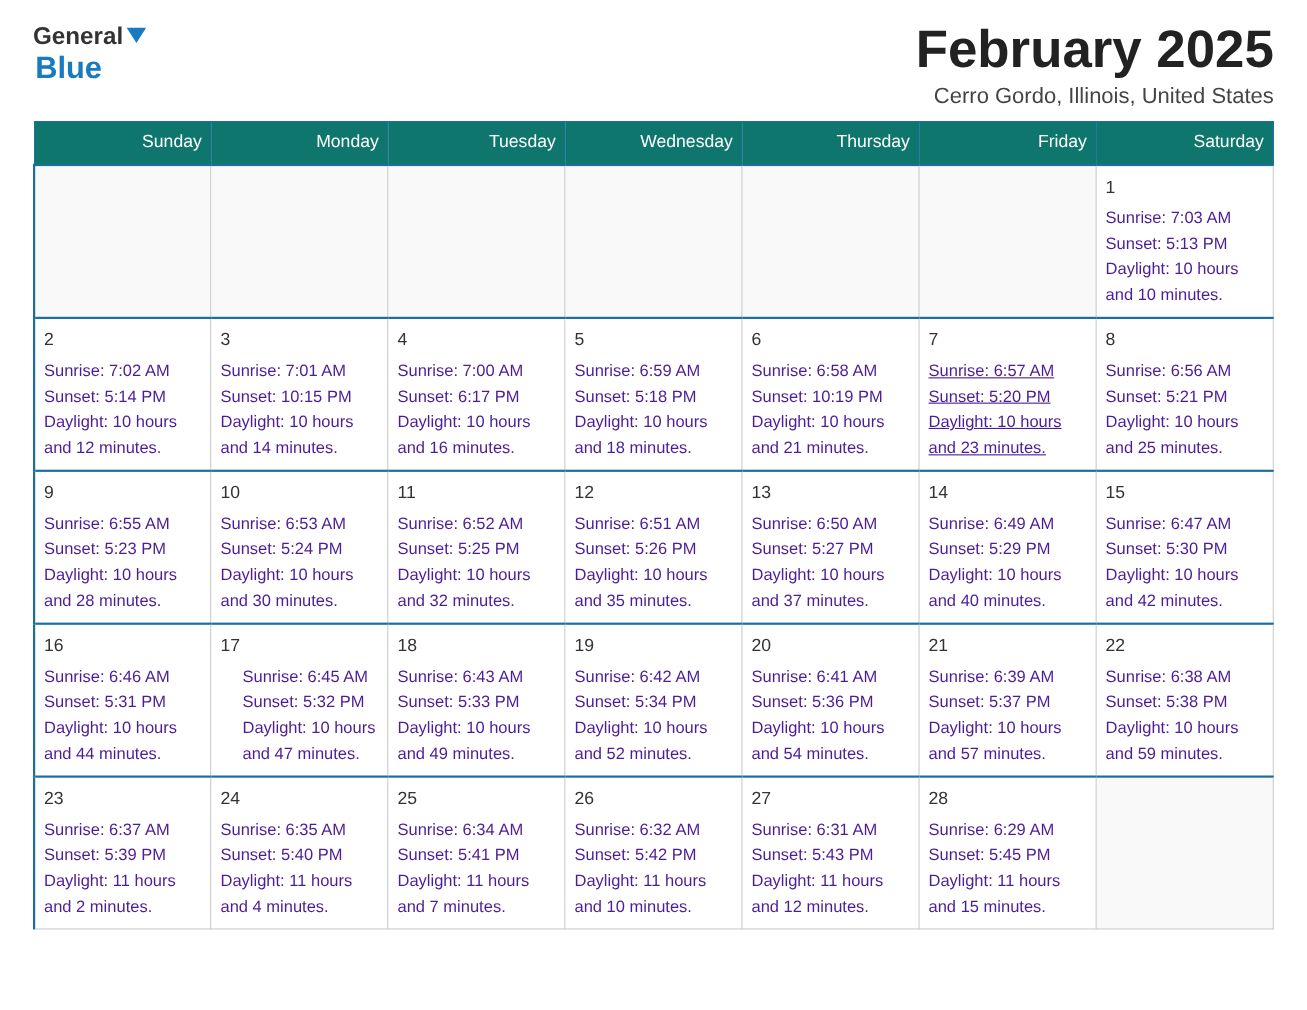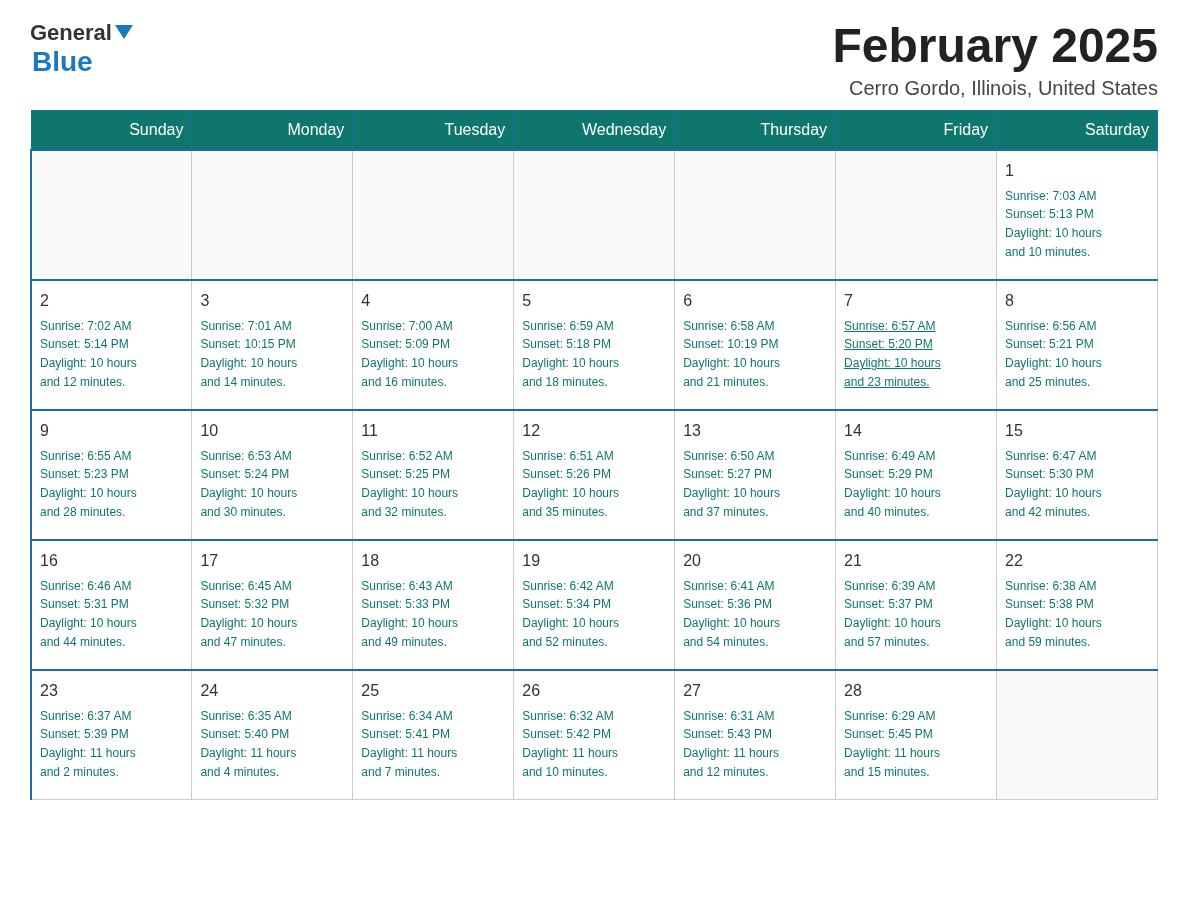--- a/index.html
+++ b/index.html
@@ -66,22 +66,22 @@
     .calendar td.empty {
       background: #f9f9f9;
     }
     .day-number {
       font-size: 16px;
       font-weight: normal;
       display: block;
       margin-bottom: 4px;
     }
     .day-info {
-      font-size: 12px;
-      color: #0f766e;
+      font-size: 15px;
+      color: #4c1d95;
       line-height: 1.55;
     }
     .calendar tr td:first-child {
       border-left: 2px solid #1a6fa0;
     }
     .calendar tbody tr:first-child td {
       border-top: 2px solid #1a6fa0;
     }
     .calendar tbody tr + tr td {
       border-top: 2px solid #1a6fa0;
@@ -149,21 +149,21 @@
         <td>
           <span class="day-number">3</span>
           <div class="day-info" style="white-space: pre-line;">Sunrise: 7:01 AM
 Sunset: 10:15 PM
 Daylight: 10 hours
 and 14 minutes.</div>
         </td>
         <td>
           <span class="day-number">4</span>
           <div class="day-info" style="white-space: pre-line;">Sunrise: 7:00 AM
-Sunset: 5:09 PM
+Sunset: 6:17 PM
 Daylight: 10 hours
 and 16 minutes.</div>
         </td>
         <td>
           <span class="day-number">5</span>
           <div class="day-info" style="white-space: pre-line;">Sunrise: 6:59 AM
 Sunset: 5:18 PM
 Daylight: 10 hours
 and 18 minutes.</div>
         </td>
@@ -243,21 +243,21 @@
       <tr>
         <td>
           <span class="day-number">16</span>
           <div class="day-info" style="white-space: pre-line;">Sunrise: 6:46 AM
 Sunset: 5:31 PM
 Daylight: 10 hours
 and 44 minutes.</div>
         </td>
         <td>
           <span class="day-number">17</span>
-          <div class="day-info" style="white-space: pre-line;">Sunrise: 6:45 AM
+          <div class="day-info" style="white-space: pre-line; margin-left: 20px;">Sunrise: 6:45 AM
 Sunset: 5:32 PM
 Daylight: 10 hours
 and 47 minutes.</div>
         </td>
         <td>
           <span class="day-number">18</span>
           <div class="day-info" style="white-space: pre-line;">Sunrise: 6:43 AM
 Sunset: 5:33 PM
 Daylight: 10 hours
 and 49 minutes.</div>

